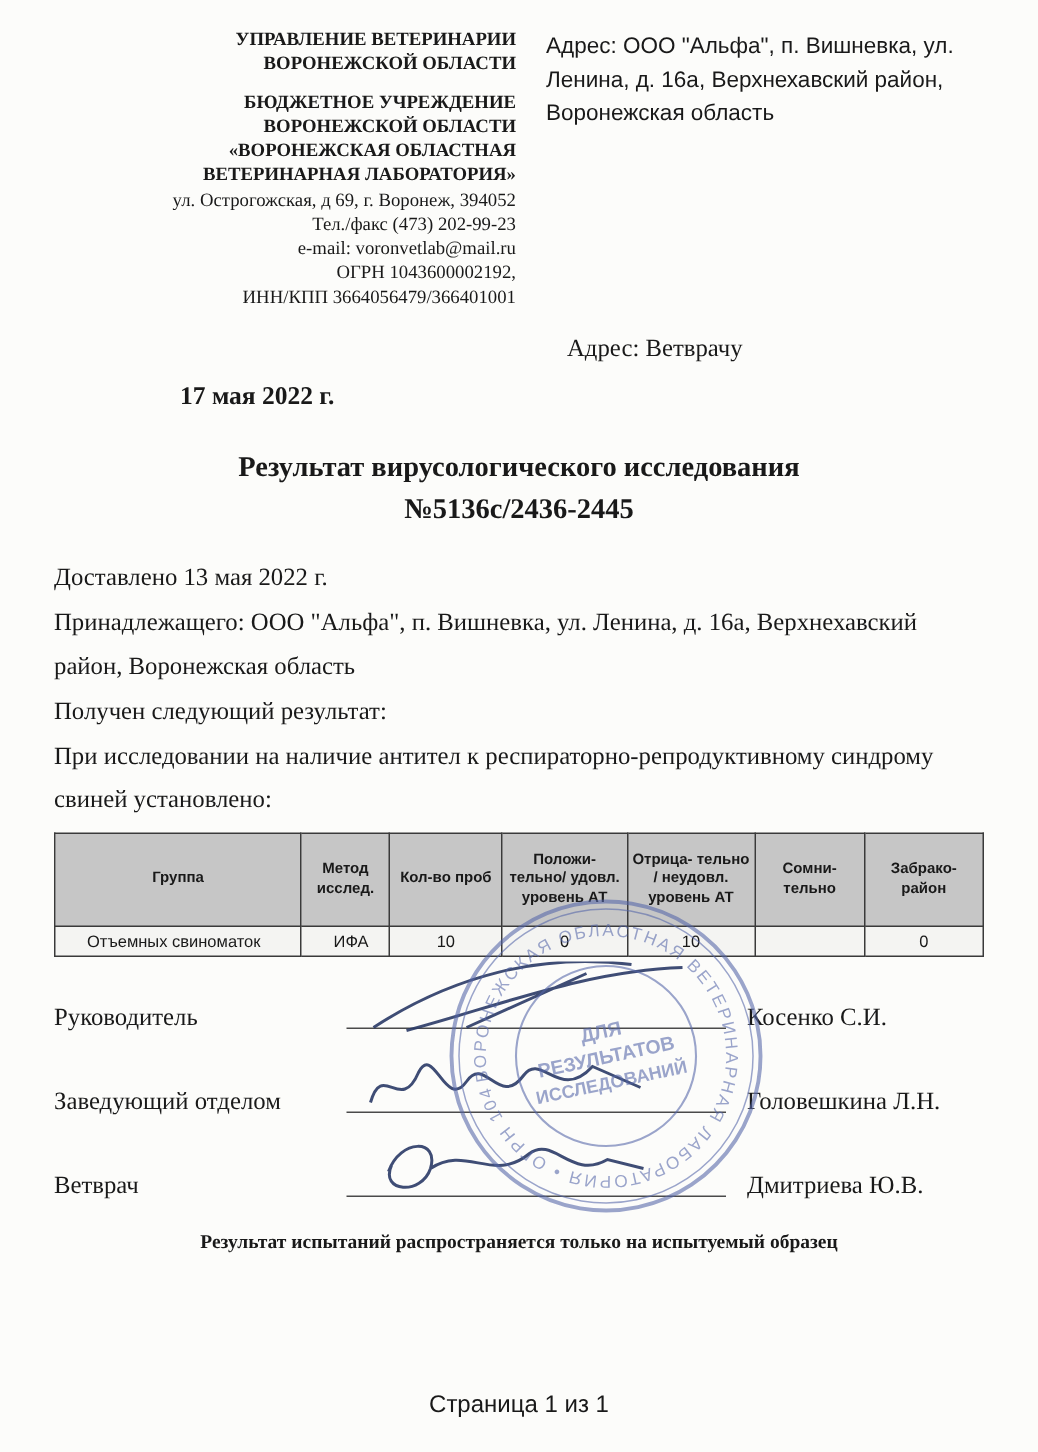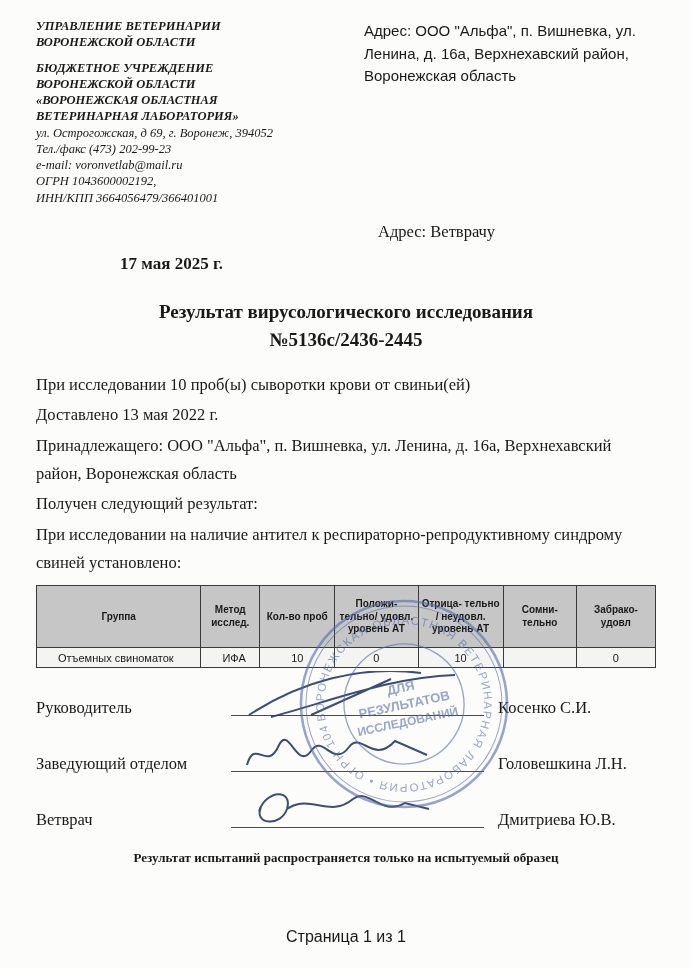--- a/index.html
+++ b/index.html
@@ -9,21 +9,21 @@
     width:692px; height:968px;
     margin:0 auto;
     background:#fcfcfa;
     font-family:"Liberation Serif", serif;
     color:#191919;
     padding:18px 36px 0 36px;
     overflow:hidden;
   }
   
   .header-row { display:flex; justify-content:space-between; align-items:flex-start; }
-  .sender { width:308px; text-align:left; font-size:12.5px; line-height:1.3;font-style:italic; }
+  .sender { width:308px; text-align:right; font-size:12.5px; line-height:1.3; }
   .sender .b { font-weight:bold; }
   .sender .gap { height:9px; }
   .recipient { width:292px; font-family:"Liberation Sans", sans-serif; font-size:15px; line-height:1.5; padding-top:2px; }
   .to-line { margin:16px 0 0 342px; font-size:16.5px; }
   .doc-date { margin:12px 0 0 84px; font-weight:bold; font-size:17px; }
   
   .title { margin-top:24px; text-align:center; font-weight:bold; font-size:19px; line-height:1.5; }
   
   .body-block { margin-top:16px; font-size:16.5px; line-height:1.72; }
   .body-block p { margin-bottom:2px; }
@@ -78,29 +78,28 @@
       <div>Тел./факс  (473) 202-99-23</div>
       <div>e-mail: voronvetlab@mail.ru</div>
       <div>ОГРН 1043600002192,</div>
       <div>ИНН/КПП 3664056479/366401001</div>
     </div>
     <div class="recipient">Адрес: ООО "Альфа", п. Вишневка, ул. Ленина, д. 16а, Верхнехавский район, Воронежская область</div>
   </div>
 
   <div class="to-line">Адрес: Ветврачу</div>
 
-  <div class="doc-date">17 мая 2025 г.</div>
+  <div class="doc-date">17 мая 2022 г.</div>
 
   <div class="title">
     <span>Результат вирусологического исследования</span><br>
     <span>№5136с/2436-2445</span>
   </div>
 
   <div class="body-block">
-    <p>При исследовании 10 проб(ы) сыворотки крови от свиньи(ей)</p>
     <p>Доставлено 13 мая 2022 г.</p>
     <p>Принадлежащего: ООО "Альфа", п. Вишневка, ул. Ленина, д. 16а, Верхнехавский район, Воронежская область</p>
     <p>Получен следующий результат:</p>
     <p>При исследовании на наличие антител к респираторно-репродуктивному синдрому свиней установлено:</p>
   </div>
 
   <table class="results">
     <colgroup>
       <col style="width:162px">
         <col style="width:58px">
@@ -111,21 +110,21 @@
         <col style="width:78px">
     </colgroup>
     <thead>
       <tr>
         <th>Группа</th>
         <th>Метод исслед.</th>
         <th>Кол-во проб</th>
         <th>Положи- тельно/ удовл. уровень АТ</th>
         <th>Отрица- тельно / неудовл. уровень АТ</th>
         <th>Сомни- тельно</th>
-        <th>Забрако- удовл</th>
+        <th>Забрако- район</th>
       </tr>
     </thead>
     <tbody>
       <tr>
         <td class="left">Отъемных свиноматок</td>
         <td>ИФА</td>
         <td>10</td>
         <td>0</td>
         <td>10</td>
         <td></td>

